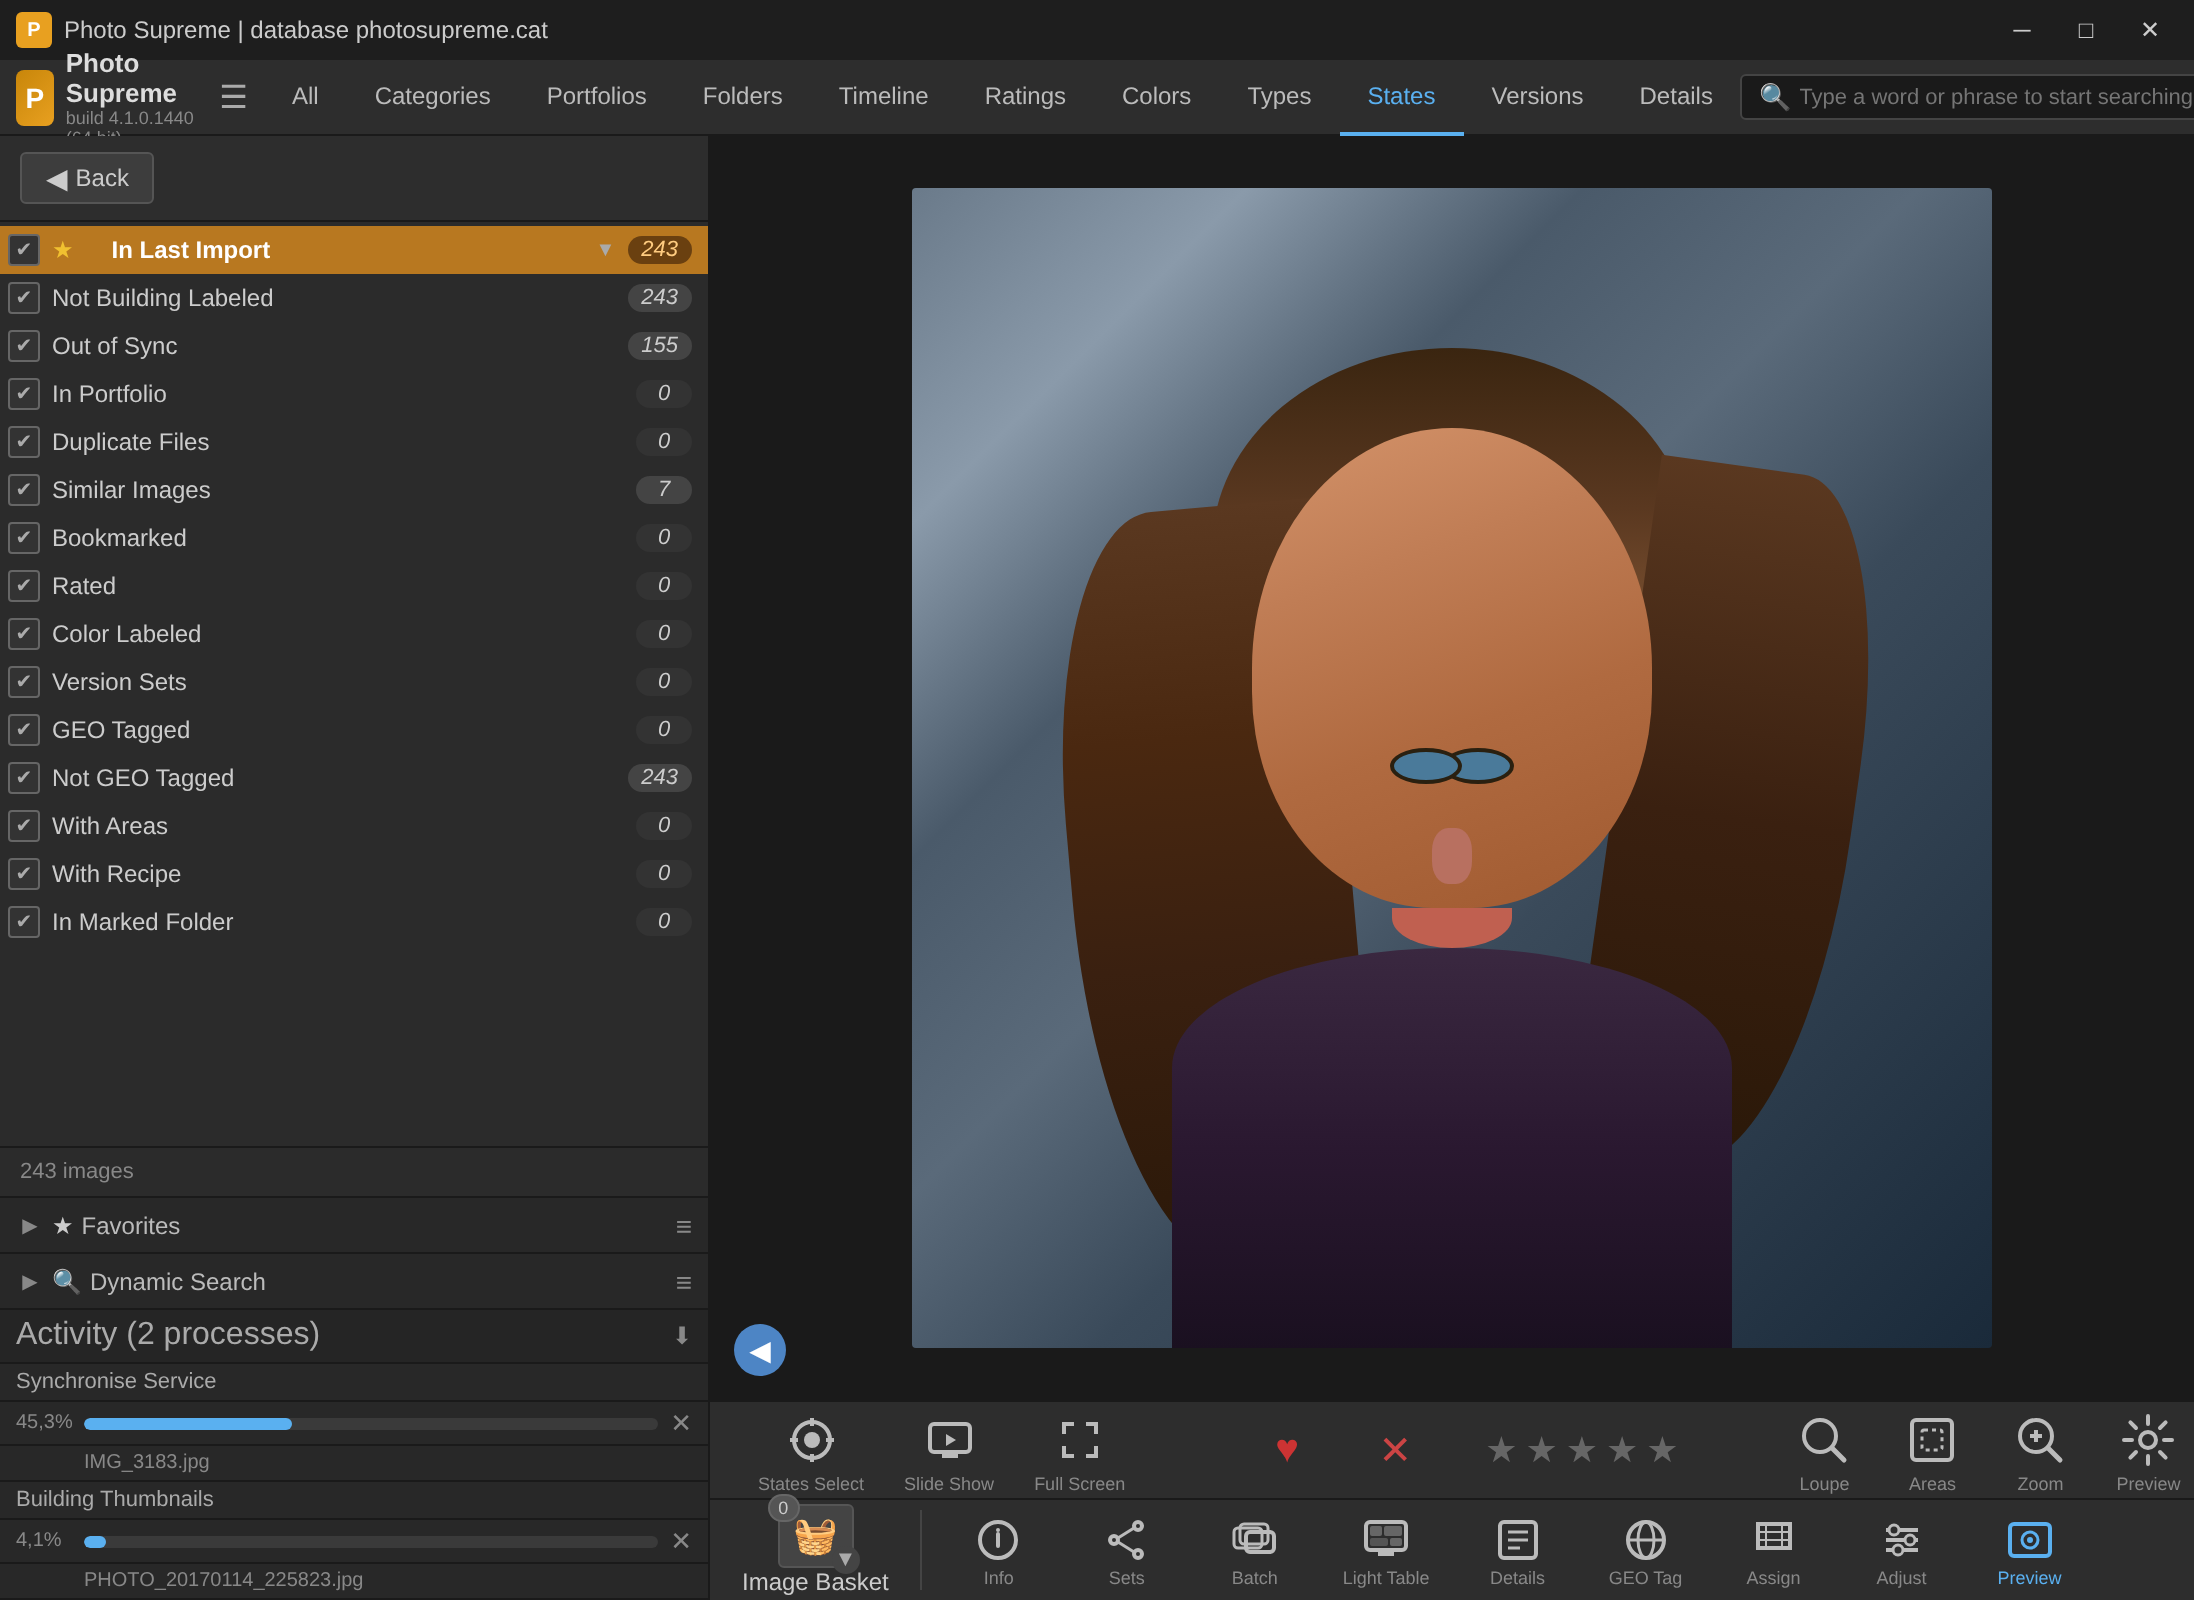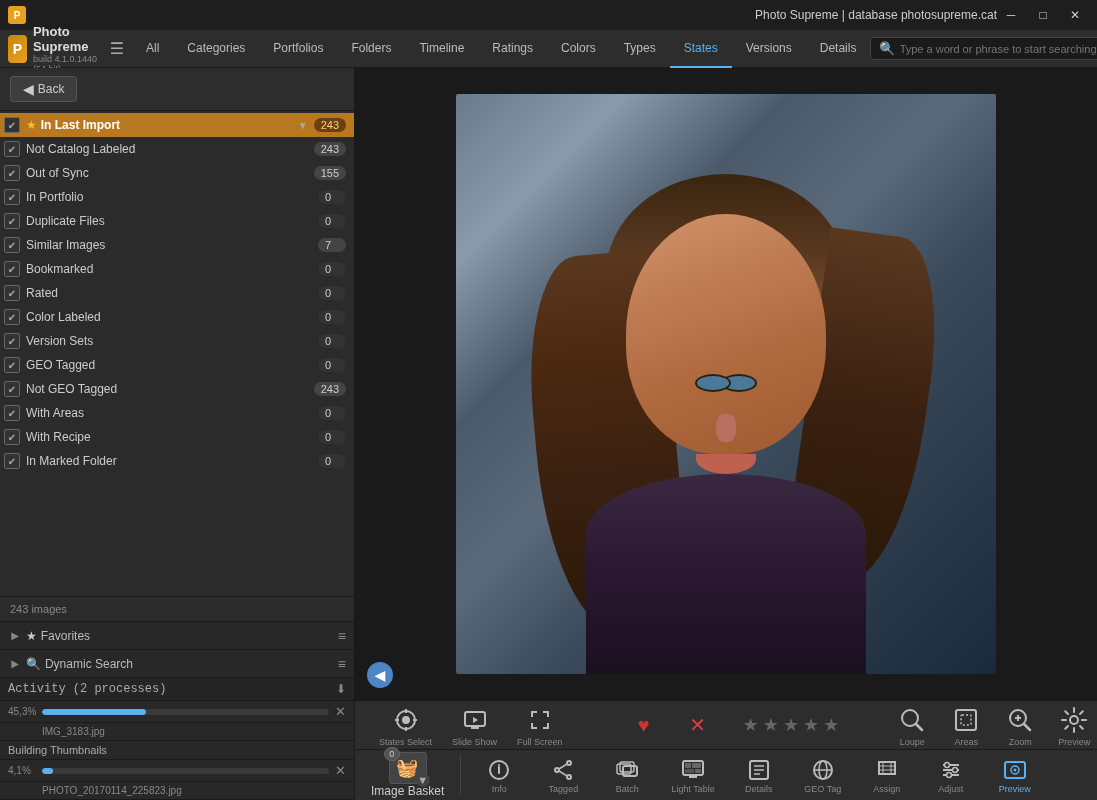--- a/index.html
+++ b/index.html
@@ -26,21 +26,21 @@
       user-select: none;
     }
     #titlebar .app-icon {
       width: 18px; height: 18px;
       background: #e8a020;
       border-radius: 3px;
       margin-right: 6px;
       display: flex; align-items: center; justify-content: center;
       font-size: 10px; color: white; font-weight: bold;
     }
-    #titlebar .title { flex: 1; font-size: 12px; text-align: right; }
+    #titlebar .title { flex: 1; font-size: 12px; }
     #titlebar .win-controls { display: flex; gap: 4px; }
     #titlebar .win-btn {
       width: 28px; height: 20px;
       background: transparent;
       border: none; cursor: pointer;
       color: #ccc; font-size: 12px;
       display: flex; align-items: center; justify-content: center;
     }
 
     
@@ -143,26 +143,26 @@
       width: 16px; height: 16px;
       border: 1px solid #666;
       border-radius: 2px;
       background: #333;
       display: flex; align-items: center; justify-content: center;
       margin-right: 6px; flex-shrink: 0;
       font-size: 10px; color: #aaa;
     }
     .state-item .star-icon { color: #f0c030; font-size: 12px; margin-right: 4px; }
     .state-item .label { flex: 1; font-size: 12px; }
-    .state-item.selected .label { color: #fff; font-weight: bold; }
+    .state-item.selected .label { color: #fff; font-weight: bold; margin-left: 15px; }
     .state-item .filter-icon { color: #aaa; font-size: 10px; margin-right: 6px; }
     .state-item .count-badge {
       background: #444; border-radius: 8px;
       padding: 1px 7px; font-size: 11px; color: #ccc;
-      min-width: 28px; 
+      min-width: 28px; text-align: center; font-style: italic;
     }
     .state-item.selected .count-badge { background: #6a4010; color: #ffcc80; }
     .count-zero { background: #333 !important; }
 
     .image-count {
       padding: 6px 10px;
       color: #888; font-size: 11px;
       border-top: 1px solid #1a1a1a;
     }
 
@@ -186,21 +186,21 @@
     .panel-row .panel-icon { margin-right: 4px; font-size: 12px; }
     .panel-row .panel-label { flex: 1; font-size: 12px; color: #bbb; }
     .panel-row .panel-menu { color: #888; font-size: 14px; cursor: pointer; }
 
     .activity-row {
       display: flex; align-items: center;
       padding: 4px 8px;
       background: #252525;
       border-bottom: 1px solid #1a1a1a;
     }
-    .activity-row .label { flex: 1; font-size: 12px; color: #aaa; font-family: Liberation Mono, monospace; }
+    .activity-row .label { flex: 1; font-size: 16px; color: #aaa; }
     .activity-row .dl-btn { color: #888; font-size: 12px; cursor: pointer; }
 
     .sync-row {
       padding: 3px 8px;
       font-size: 11px; color: #aaa;
       border-bottom: 1px solid #1a1a1a;
     }
 
     .progress-row {
       display: flex; align-items: center;
@@ -531,21 +531,21 @@
       <div class="state-item selected">
         <div class="checkbox">✔</div>
         <span class="star-icon">★</span>
         <span class="label">In Last Import</span>
         <span class="filter-icon">▼</span>
         <span class="count-badge">243</span>
       </div>
 
       <div class="state-item">
         <div class="checkbox">✔</div>
-        <span class="label">Not Catalog Labeled</span>
+        <span class="label">Not Building Labeled</span>
         <span class="count-badge">243</span>
       </div>
 
       <div class="state-item">
         <div class="checkbox">✔</div>
         <span class="label">Out of Sync</span>
         <span class="count-badge">155</span>
       </div>
 
       <div class="state-item">
@@ -632,20 +632,23 @@
       </div>
       <div class="panel-row">
         <div class="expand-btn">▶</div>
         <span class="panel-icon">🔍</span>
         <span class="panel-label">Dynamic Search</span>
         <span class="panel-menu">≡</span>
       </div>
       <div class="activity-row">
         <span class="label">Activity (2 processes)</span>
         <span class="dl-btn">⬇</span>
+      </div>
+      <div class="sync-row">
+        <span>Synchronise Service</span>
       </div>
 
       <div class="progress-row">
         <span class="pct">45,3%</span>
         <div class="progress-bar-outer">
           <div class="progress-bar-inner" style="width:36%"></div>
         </div>
         <span class="close-btn">✕</span>
       </div>
       <div class="progress-row">
@@ -824,21 +827,21 @@
         <div class="bottom-tool">
           <div class="icon-area">
             <svg width="24" height="24" viewBox="0 0 24 24" fill="none">
               <circle cx="18" cy="5" r="2" stroke="#bbb" stroke-width="2"></circle>
               <circle cx="6" cy="12" r="2" stroke="#bbb" stroke-width="2"></circle>
               <circle cx="18" cy="19" r="2" stroke="#bbb" stroke-width="2"></circle>
               <line x1="8" y1="11" x2="16" y2="6" stroke="#bbb" stroke-width="1.5"></line>
               <line x1="8" y1="13" x2="16" y2="18" stroke="#bbb" stroke-width="1.5"></line>
             </svg>
           </div>
-          <span class="tool-name">Tagged</span>
+          <span class="tool-name">Sets</span>
         </div>
 
         <div class="bottom-tool">
           <div class="icon-area">
             <svg width="24" height="24" viewBox="0 0 24 24" fill="none">
               <rect x="2" y="6" width="14" height="10" rx="2" stroke="#bbb" stroke-width="1.5"></rect>
               <rect x="5" y="4" width="14" height="10" rx="2" stroke="#bbb" stroke-width="1.5"></rect>
               <rect x="8" y="8" width="14" height="10" rx="2" stroke="#bbb" stroke-width="2"></rect>
             </svg>
           </div>

